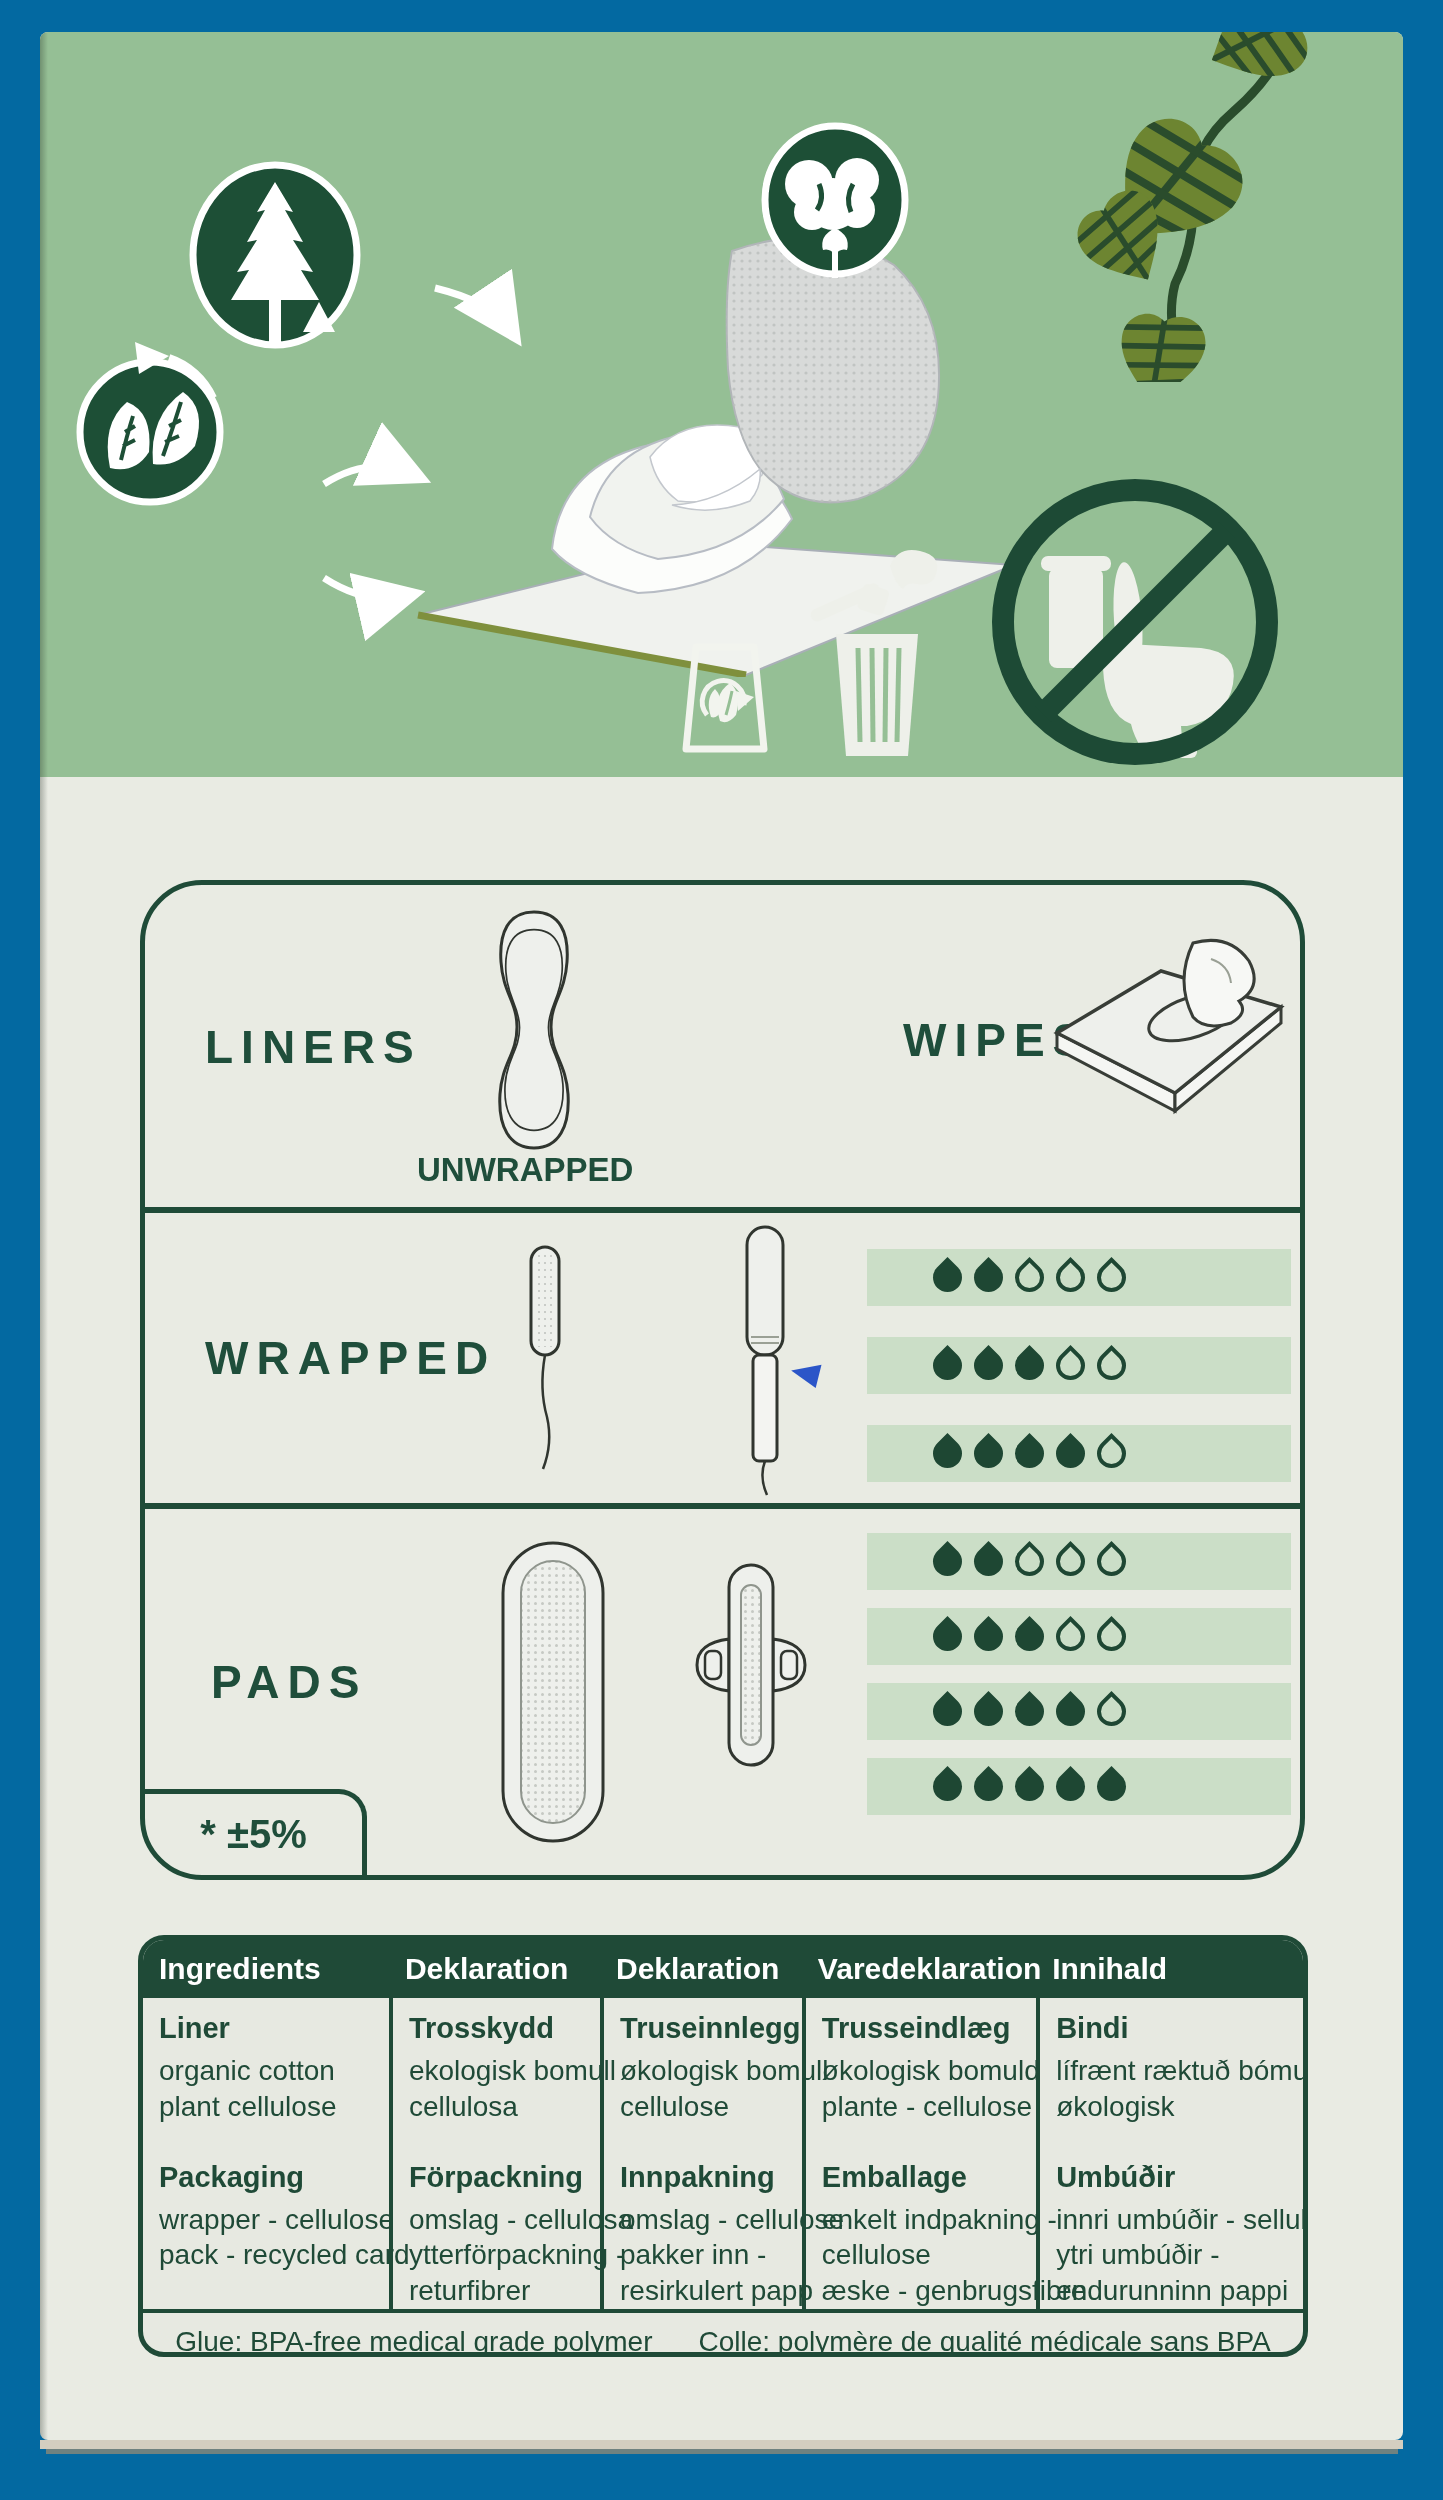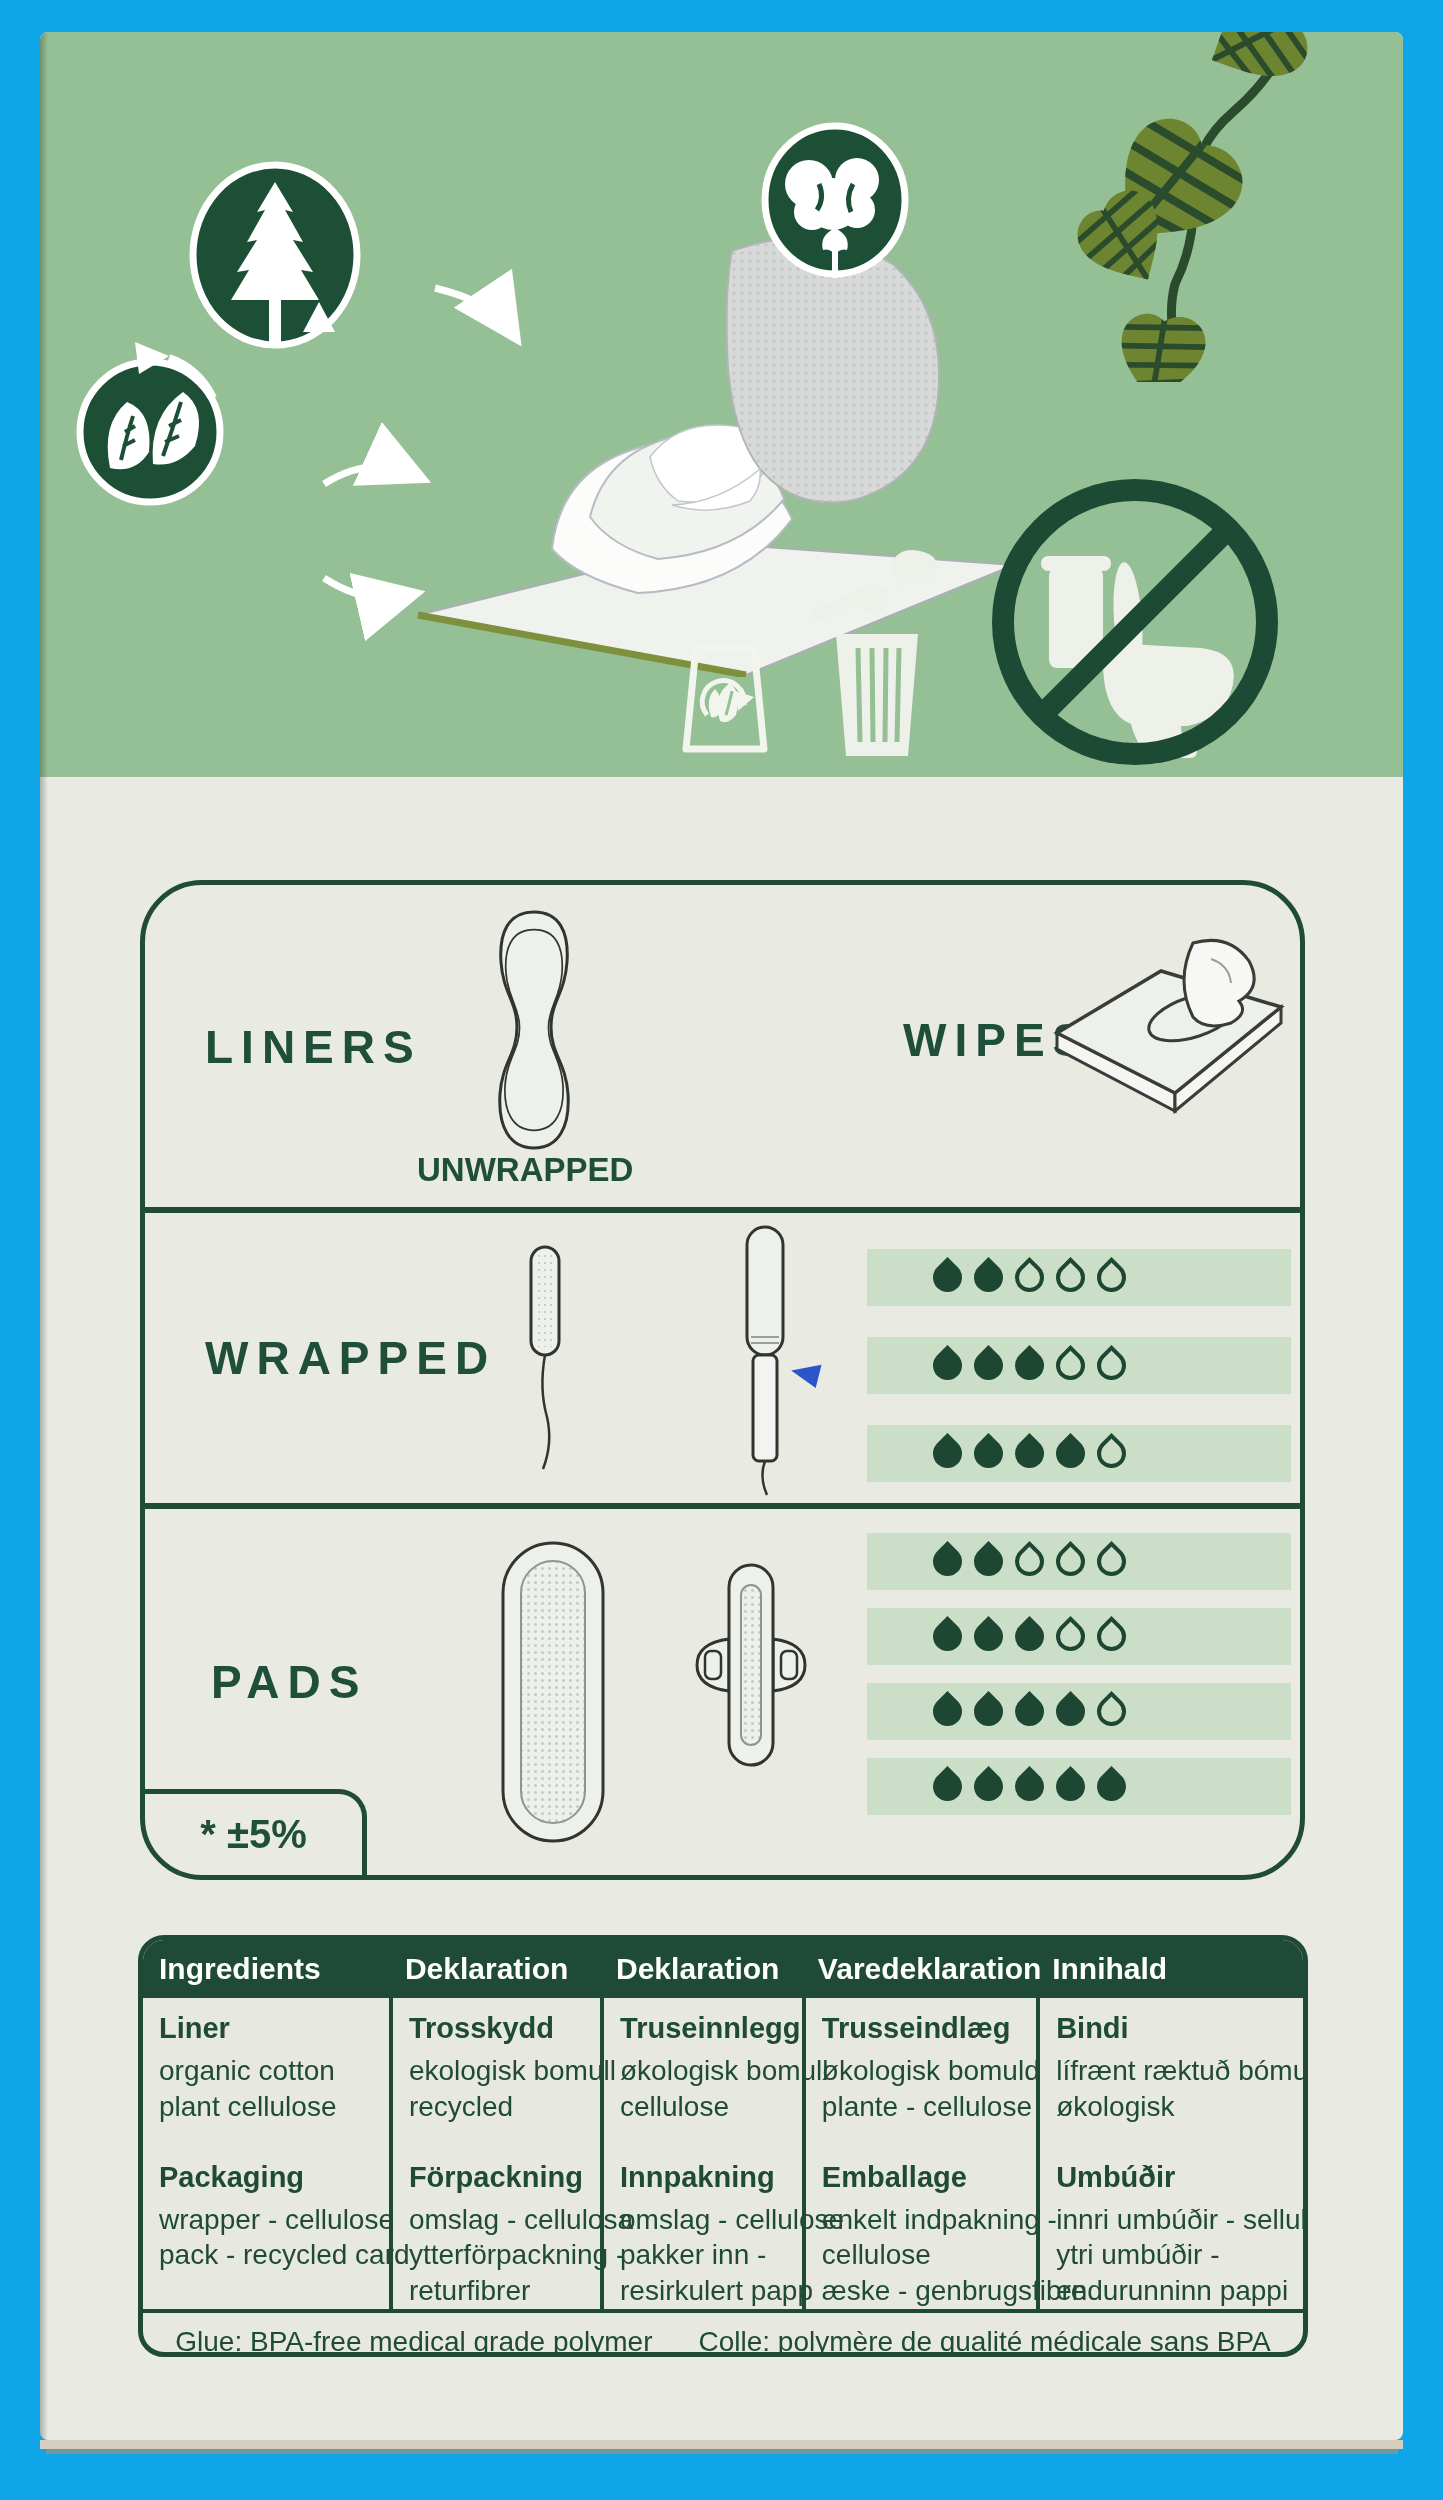--- a/index.html
+++ b/index.html
@@ -1,17 +1,17 @@
 <!DOCTYPE html>
 <html><head>
 <meta charset="utf-8">
 <style>
   *{box-sizing:border-box;margin:0;padding:0}
   html,body{background:#fff}
-  .page{position:relative;width:1443px;height:2500px;background:#0ea5e9;overflow:hidden;
+  .page{position:relative;width:1443px;height:2500px;background:#0369a1;overflow:hidden;
         font-family:"Liberation Sans",sans-serif;}
   .box{position:absolute;left:40px;top:32px;width:1363px;height:2408px;background:#e9ebe3;
        border-radius:8px;overflow:hidden;}
   .box::before{content:'';position:absolute;left:0;top:0;width:8px;height:100%;z-index:9;
        background:linear-gradient(to right,rgba(30,40,30,.30),rgba(30,40,30,0));}
   .bevel{position:absolute;left:40px;top:2440px;width:1363px;height:9px;background:#d3cec0}
   .bevel2{position:absolute;left:46px;top:2449px;width:1352px;height:5px;background:#a9906f;opacity:.65}
 
   
   .hero{position:absolute;left:0;top:0;width:100%;height:745px;background:#95bf95;overflow:hidden}
@@ -339,21 +339,21 @@
           <div class="ing-title">Liner</div>
           <div class="ing-line">organic cotton</div>
           <div class="ing-line">plant cellulose</div>
           <div class="ing-title pack">Packaging</div>
           <div class="ing-line">wrapper - cellulose</div>
           <div class="ing-line">pack - recycled card</div>
         </div>
         <div class="ing-col w2">
           <div class="ing-title">Trosskydd</div>
           <div class="ing-line">ekologisk bomull</div>
-          <div class="ing-line">recycled</div>
+          <div class="ing-line">cellulosa</div>
           <div class="ing-title pack">Förpackning</div>
           <div class="ing-line">omslag - cellulosa</div>
           <div class="ing-line">ytterförpackning -</div>
           <div class="ing-line">returfibrer</div>
         </div>
         <div class="ing-col w3">
           <div class="ing-title">Truseinnlegg</div>
           <div class="ing-line">økologisk bomull</div>
           <div class="ing-line">cellulose</div>
           <div class="ing-title pack">Innpakning</div>

